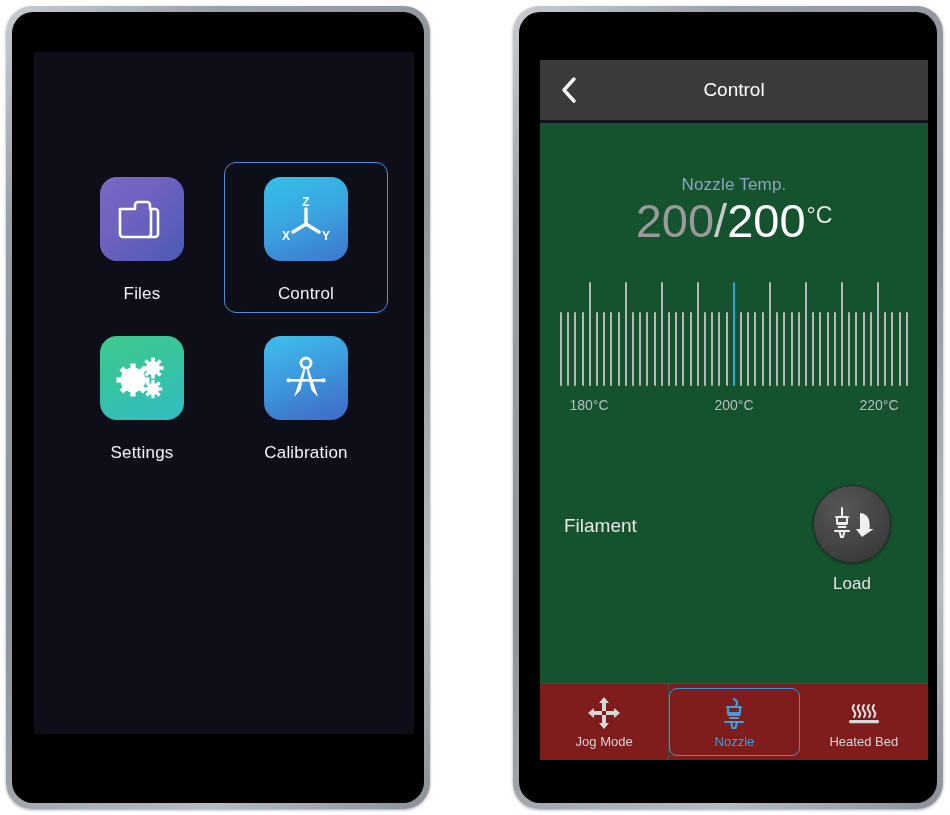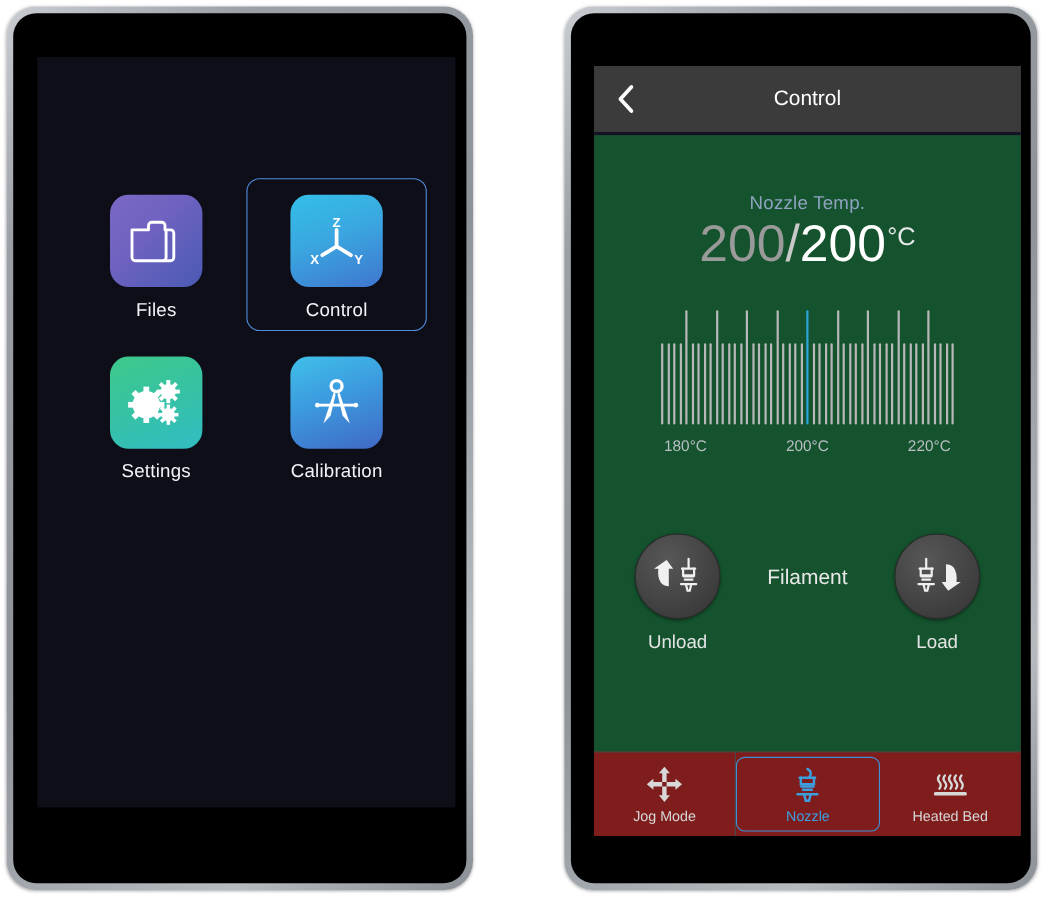--- a/index.html
+++ b/index.html
@@ -86,21 +86,21 @@
     align-items: center;
     justify-content: center;
     box-sizing: border-box;
   }
   .tile-files    { background: linear-gradient(135deg, #7b68c4 0%, #6f62c0 40%, #4a5bb5 100%); }
   .tile-control  { background: linear-gradient(160deg, #33bfe8 0%, #3aa7e0 45%, #3f76cf 100%); }
   .tile-calib    { background: linear-gradient(160deg, #3fc0ea 0%, #3c9ade 45%, #4069c6 100%); }
   .tile-settings { background: linear-gradient(160deg, #3ec98a 0%, #36c2a4 50%, #32bcc4 100%); }
 
   .app-label {
-    margin-top: 12px;
+    margin-top: 24px;
     color: #f2f4f7;
     font-size: 17px;
     letter-spacing: 0.2px;
     line-height: 1;
   }
 
   
   .screen-control {
     position: absolute;
     left: 21px;
@@ -160,21 +160,21 @@
     white-space: nowrap;
   }
   .temp-current { color: #9a9a9a; font-size: 47px; font-weight: 300; letter-spacing: 0px; }
   .temp-sep     { color: #c9c9c9; font-size: 47px; font-weight: 300; }
   .temp-target  { color: #ffffff; font-size: 47px; font-weight: 400; }
   .temp-unit    { color: #e8e8e8; font-size: 23px; font-weight: 300; vertical-align: 14px; margin-left: 1px; }
 
   
   .ruler-wrap {
     margin: 36px auto 0 auto;
-    width: 266px;
+    width: 348px;
   }
   .ruler {
     height: 106px;
     display: flex;
     align-items: flex-end;
     justify-content: space-between;
   }
   .tick {
     width: 2px;
     background: #b8b8b8;
@@ -445,37 +445,20 @@
               </div>
             <div class="ruler-labels" id="ruler-labels">
                 <span style="left: 8.33333%;">180°C</span>
                 <span style="left: 50%;">200°C</span>
                 <span style="left: 91.6667%;">220°C</span>
               </div>
           </div>
 
           <div class="filament-row">
 
-            <div class="fil-btn-wrap">
-              <div class="fil-circle">
-                <svg width="52" height="42" viewBox="0 0 52 42">
-                  <path d="M16 6 L22 14 L18 14 L18 30 Q14 30 11 27 Q7.5 22 8.5 14 L4.5 14 Z" fill="#f0f0f0"></path>
-                  <g fill="none" stroke="#f0f0f0" stroke-width="2" stroke-linecap="round">
-                    <line x1="36" y1="5" x2="36" y2="13"></line>
-                    <path d="M30 14 h12"></path>
-                    <path d="M31 14 v6 h10 v-6"></path>
-                    <path d="M31.5 21 h9"></path>
-                    <path d="M32.5 24 h7"></path>
-                    <path d="M29 28 h14"></path>
-                    <path d="M33.5 28 l1.5 6 h2 l1.5 -6"></path>
-                  </g>
-                </svg>
-              </div>
-              <div class="fil-caption">Unload</div>
-            </div>
 
             <div class="filament-center">Filament</div>
 
             <div class="fil-btn-wrap">
               <div class="fil-circle">
                 <svg width="52" height="42" viewBox="0 0 52 42">
                   <path d="M36 34 L30 26 L34 26 L34 10 Q38 10 41 13 Q44.5 18 43.5 26 L47.5 26 Z" fill="#f0f0f0"></path>
                   <g fill="none" stroke="#f0f0f0" stroke-width="2" stroke-linecap="round">
                     <line x1="16" y1="5" x2="16" y2="13"></line>
                     <path d="M10 14 h12"></path>

